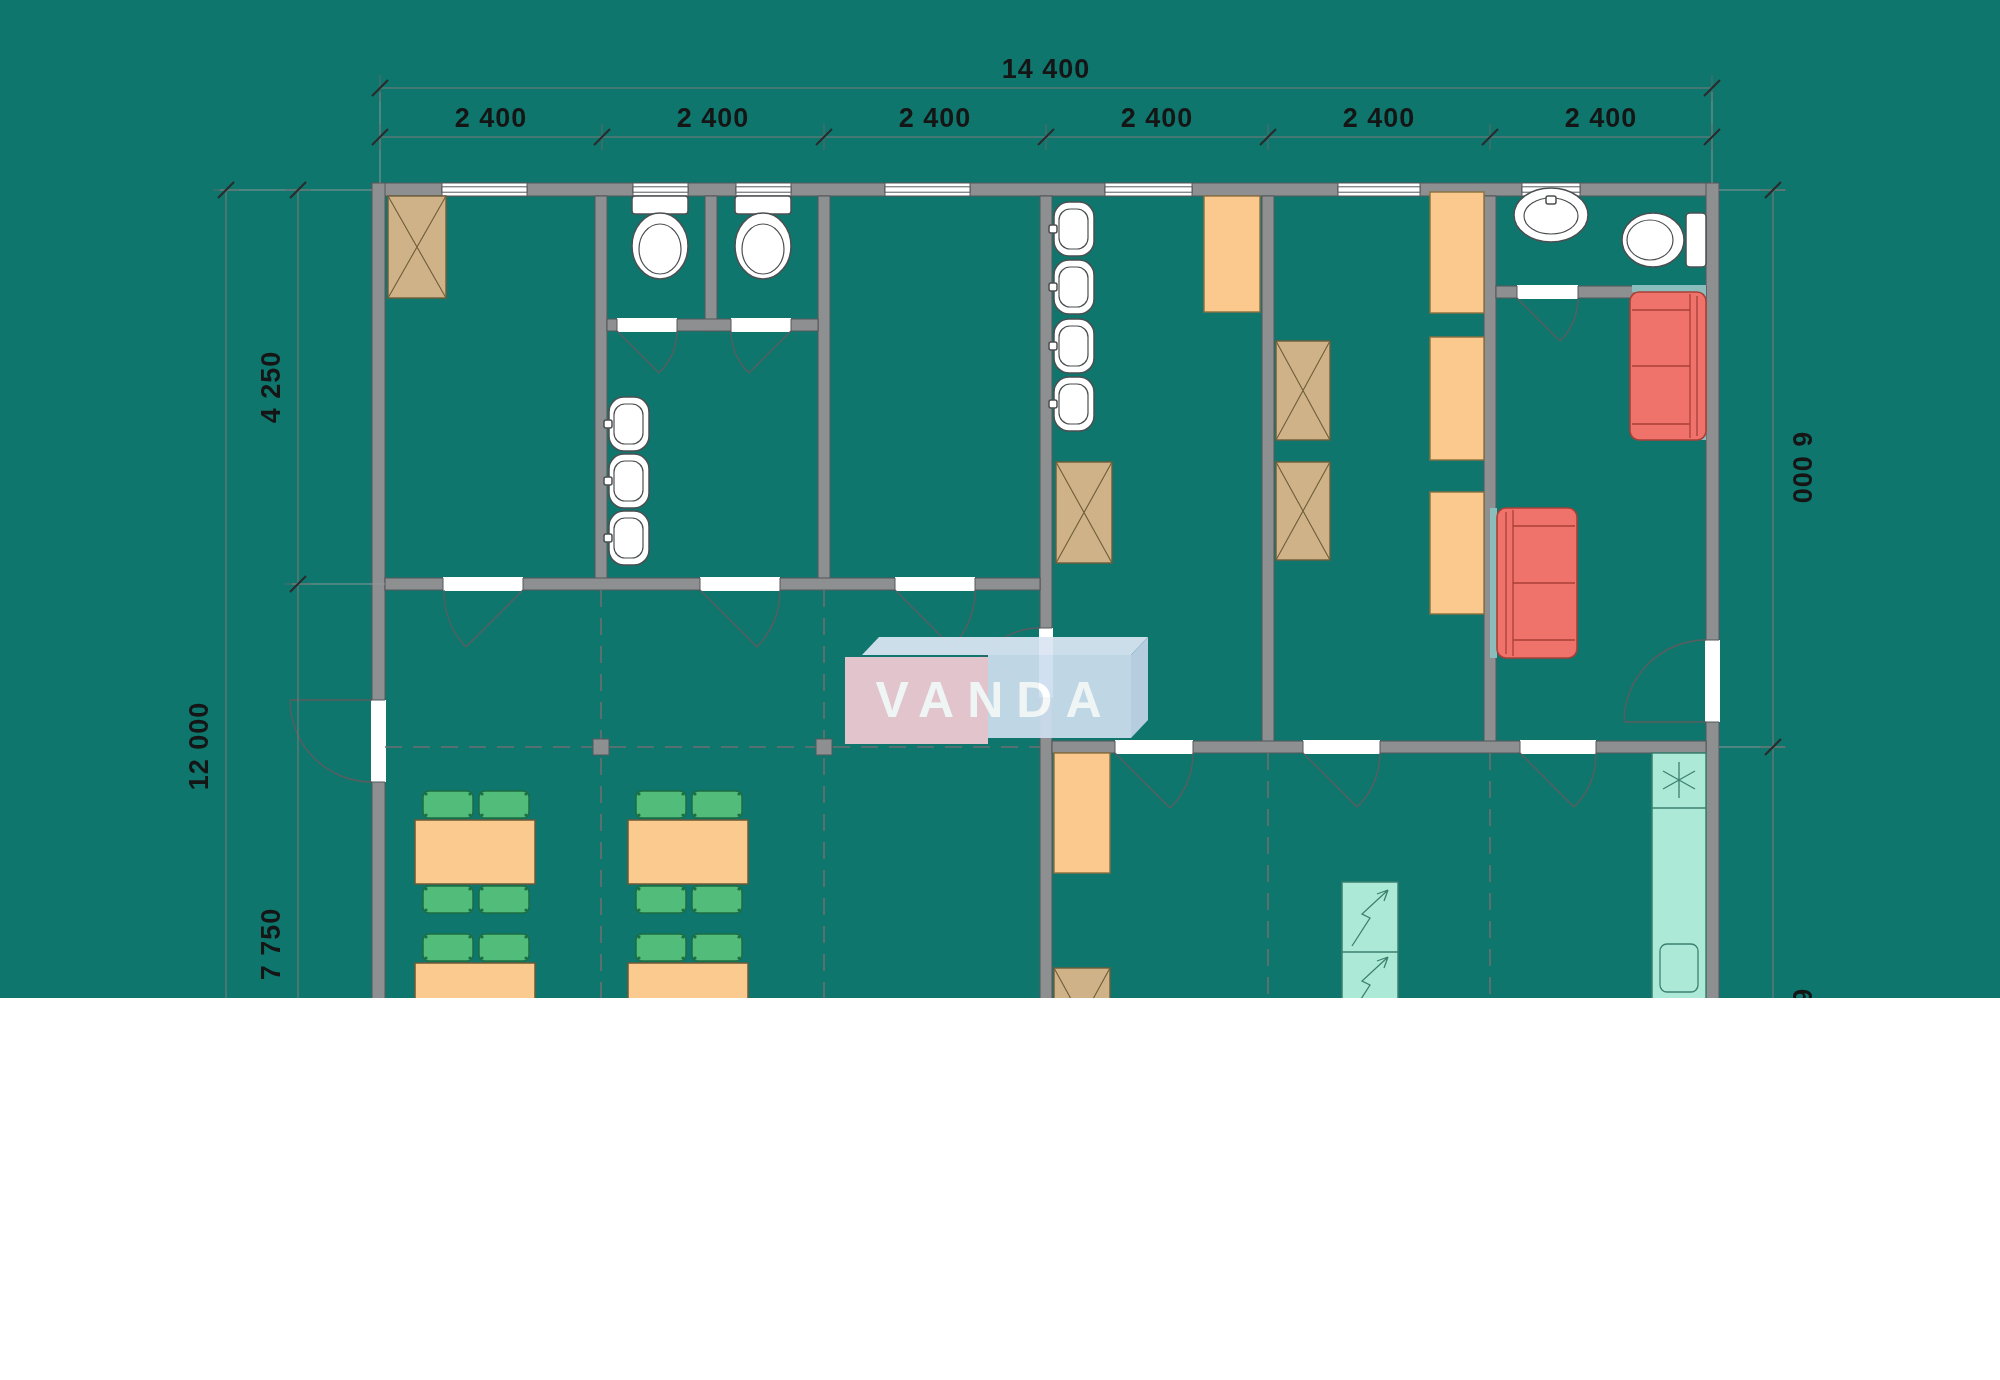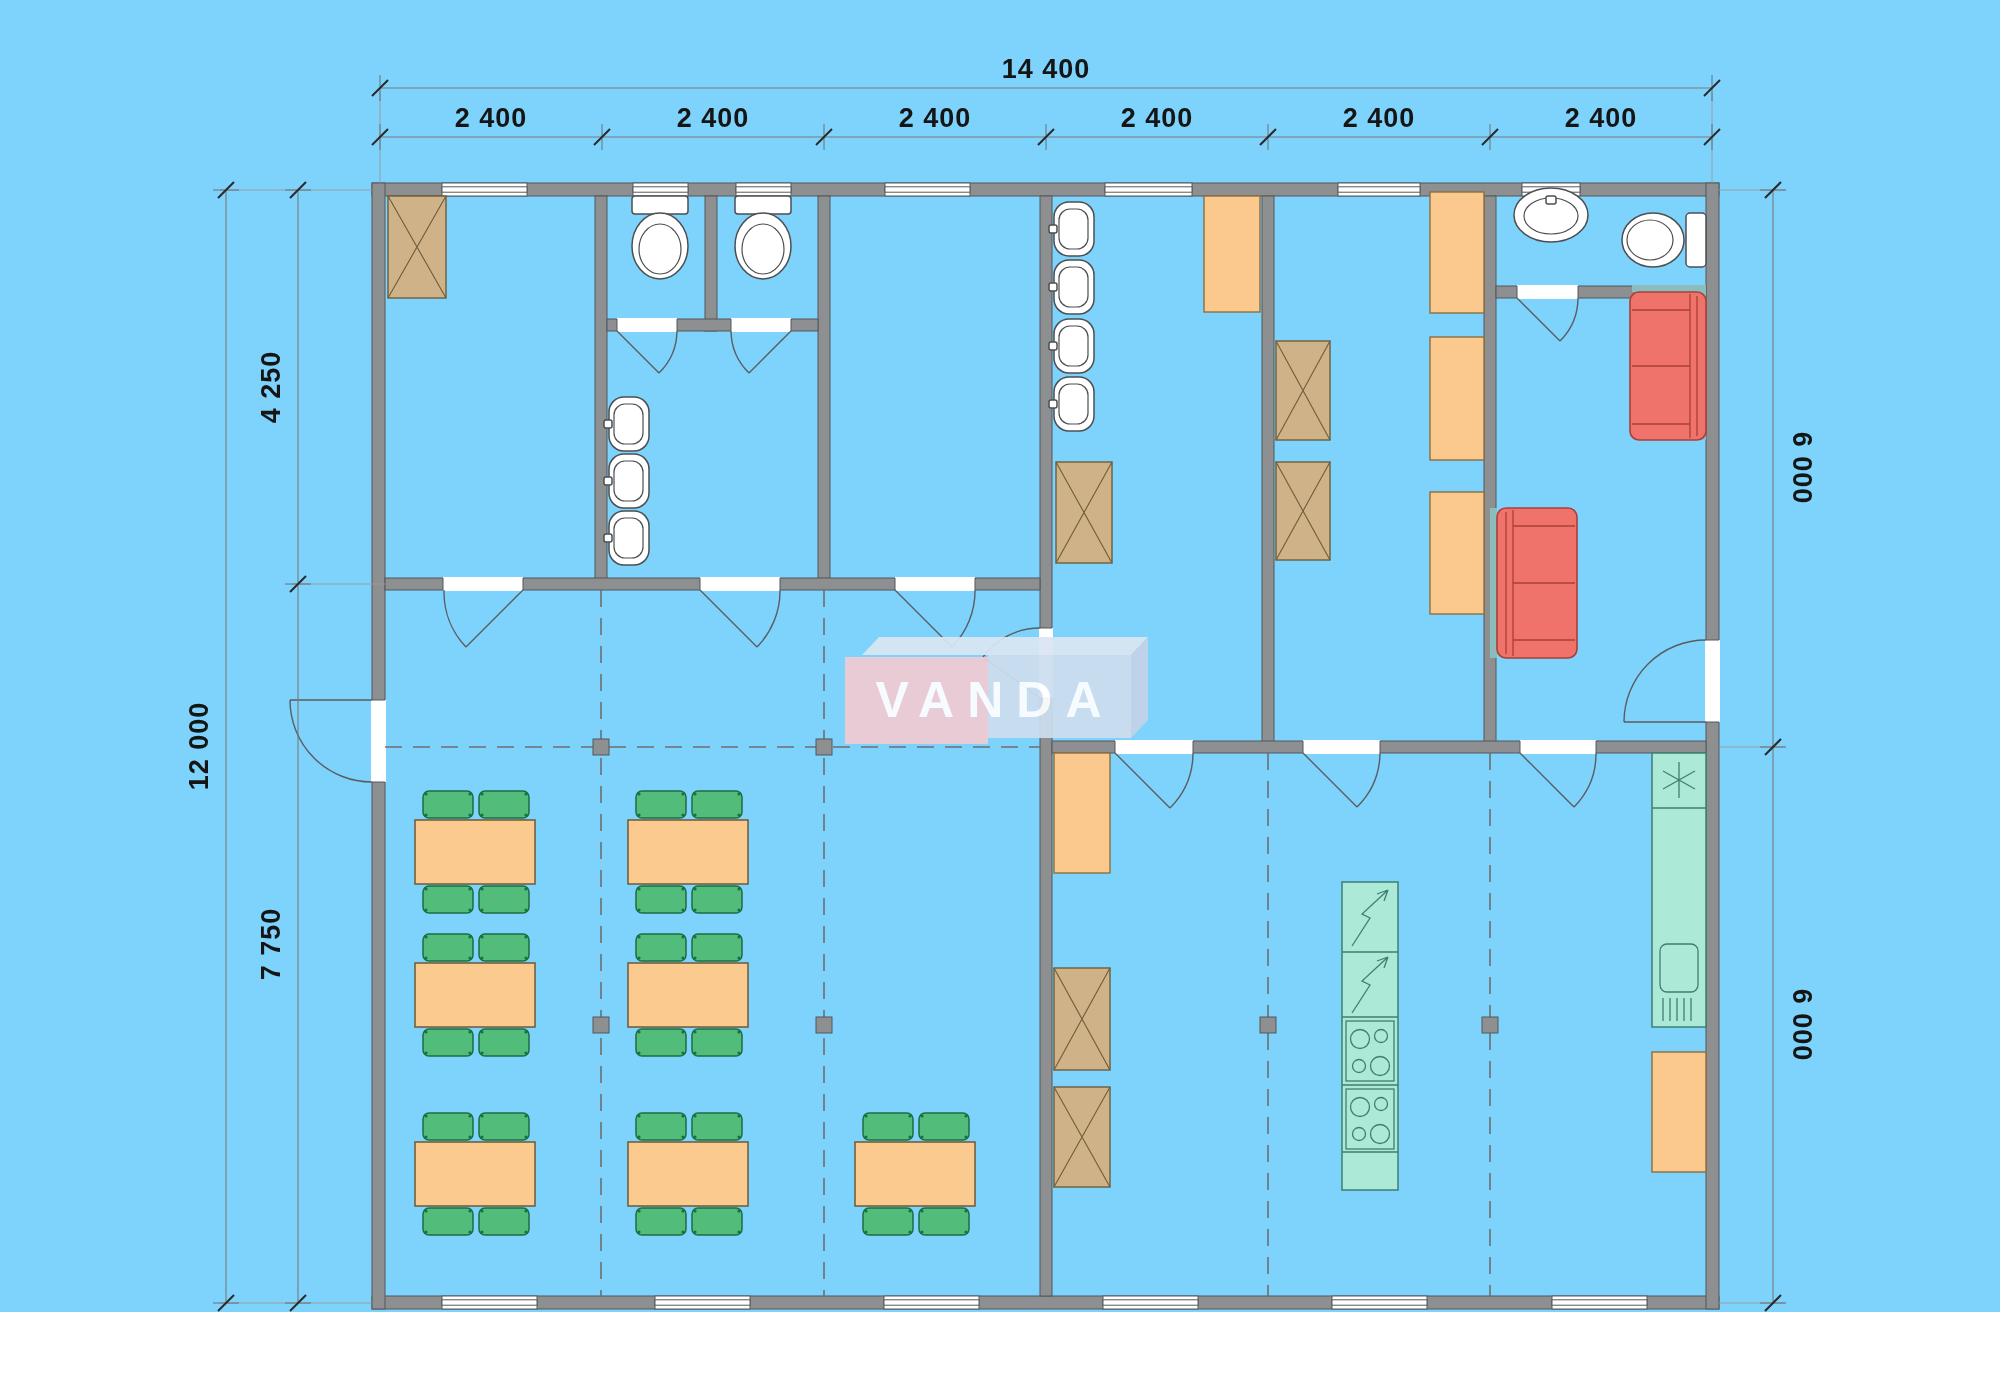--- a/index.html
+++ b/index.html
@@ -1,16 +1,16 @@
 <!DOCTYPE html>
 <html><head>
 <meta charset="utf-8">
 <style>
   html,body{margin:0;padding:0;background:#ffffff;}
-  #stage{position:relative;width:2000px;height:1312px;background:#7dd3fc;overflow:hidden;
+  #stage{position:relative;width:2000px;height:998px;background:#0f766e;overflow:hidden;
          font-family:"Liberation Sans", sans-serif;}
   svg{position:absolute;left:0;top:0;}
   .wall{fill:#8d8f91;stroke:#55585a;stroke-width:1;}
   .win-frame{fill:#ffffff;stroke:#55585a;stroke-width:1;}
   .dim{stroke:#7a7a7a;stroke-width:1.1;fill:none;}
   .ext{stroke:#9a9a9a;stroke-width:0.9;fill:none;}
   .tick{stroke:#2a2a2a;stroke-width:2;fill:none;}
   .hair{stroke:#666;stroke-width:0.9;fill:none;}
   .dimtxt{font-family:"Liberation Sans",sans-serif;font-size:27px;font-weight:bold;fill:#151515;letter-spacing:1px;}
   .grid{stroke:#6d6f71;stroke-width:1.6;stroke-dasharray:17 11;fill:none;}

